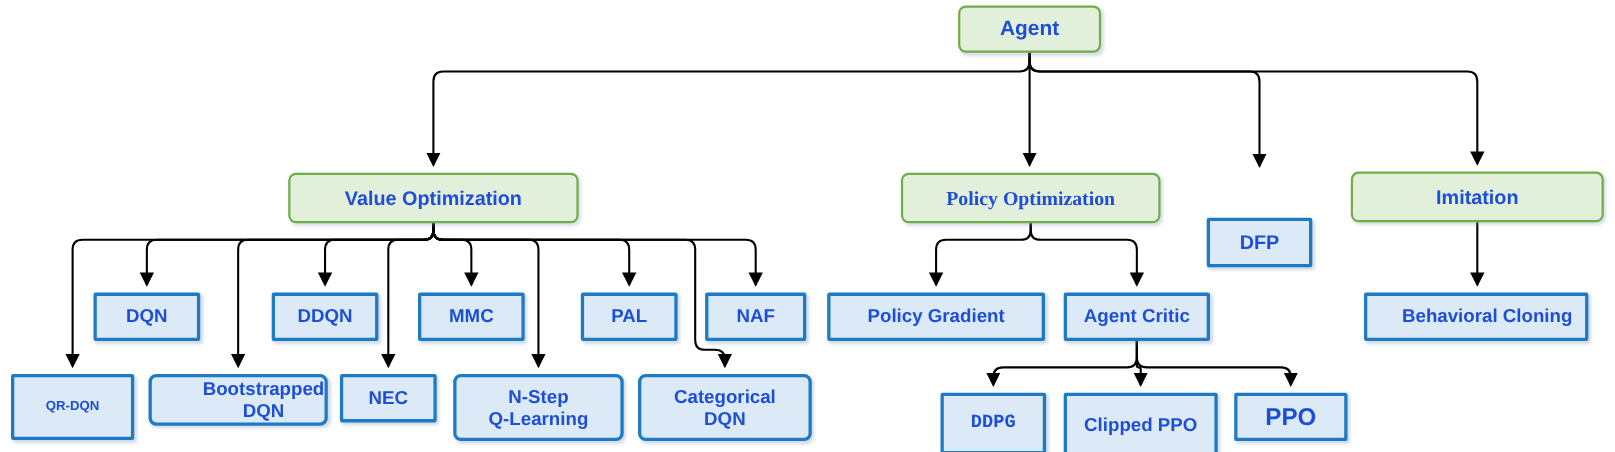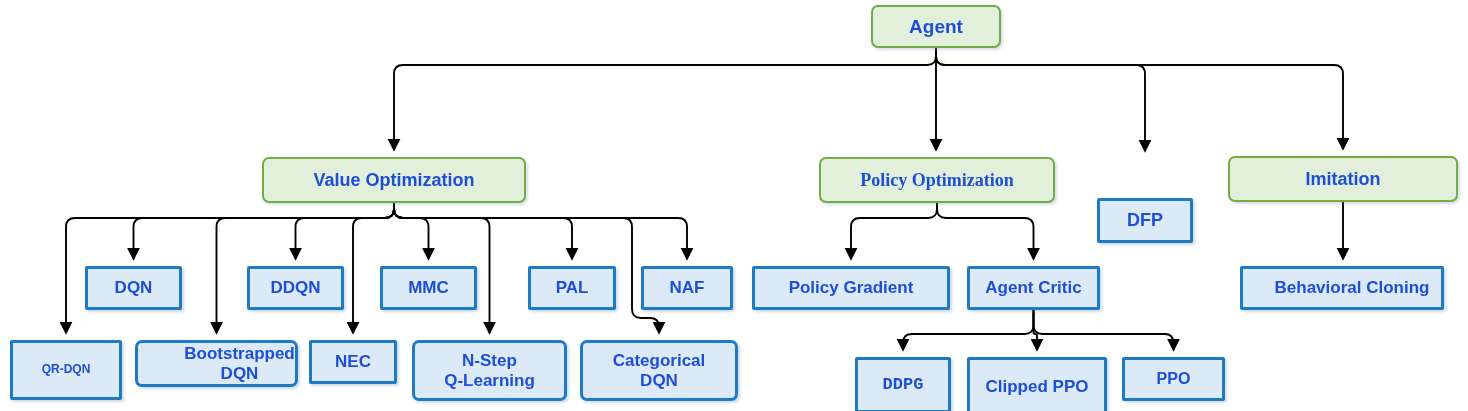--- a/index.html
+++ b/index.html
@@ -106,16 +106,16 @@
       <div class="node blue" style="left: 10px; top: 340px; width: 112px; height: 60px; font-size: 12px;">QR-DQN</div>
       <div class="node blue rounded" style="left: 135px; top: 340px; width: 163px; height: 47px; font-size: 17px; padding-left: 46px;">Bootstrapped
 DQN</div>
       <div class="node blue" style="left: 309px; top: 340px; width: 88px; height: 44px; font-size: 17px;">NEC</div>
       <div class="node blue rounded" style="left: 412px; top: 340px; width: 155px; height: 61px; font-size: 17px;">N-Step
 Q-Learning</div>
       <div class="node blue rounded" style="left: 580px; top: 340px; width: 158px; height: 61px; font-size: 17px;">Categorical
 DQN</div>
       <div class="node blue" style="left: 855px; top: 357px; width: 96px; height: 56px; font-size: 17px; font-family: Liberation Mono, monospace;">DDPG</div>
       <div class="node blue" style="left: 967px; top: 357px; width: 140px; height: 60px; font-size: 17px;">Clipped PPO</div>
-      <div class="node blue" style="left: 1122px; top: 357px; width: 103px; height: 44px; font-size: 16px;">PPO</div>
+      <div class="node blue" style="left: 1122px; top: 357px; width: 103px; height: 44px; font-size: 22px;">PPO</div>
     </div>
 
 </div>
 
 </body></html>

